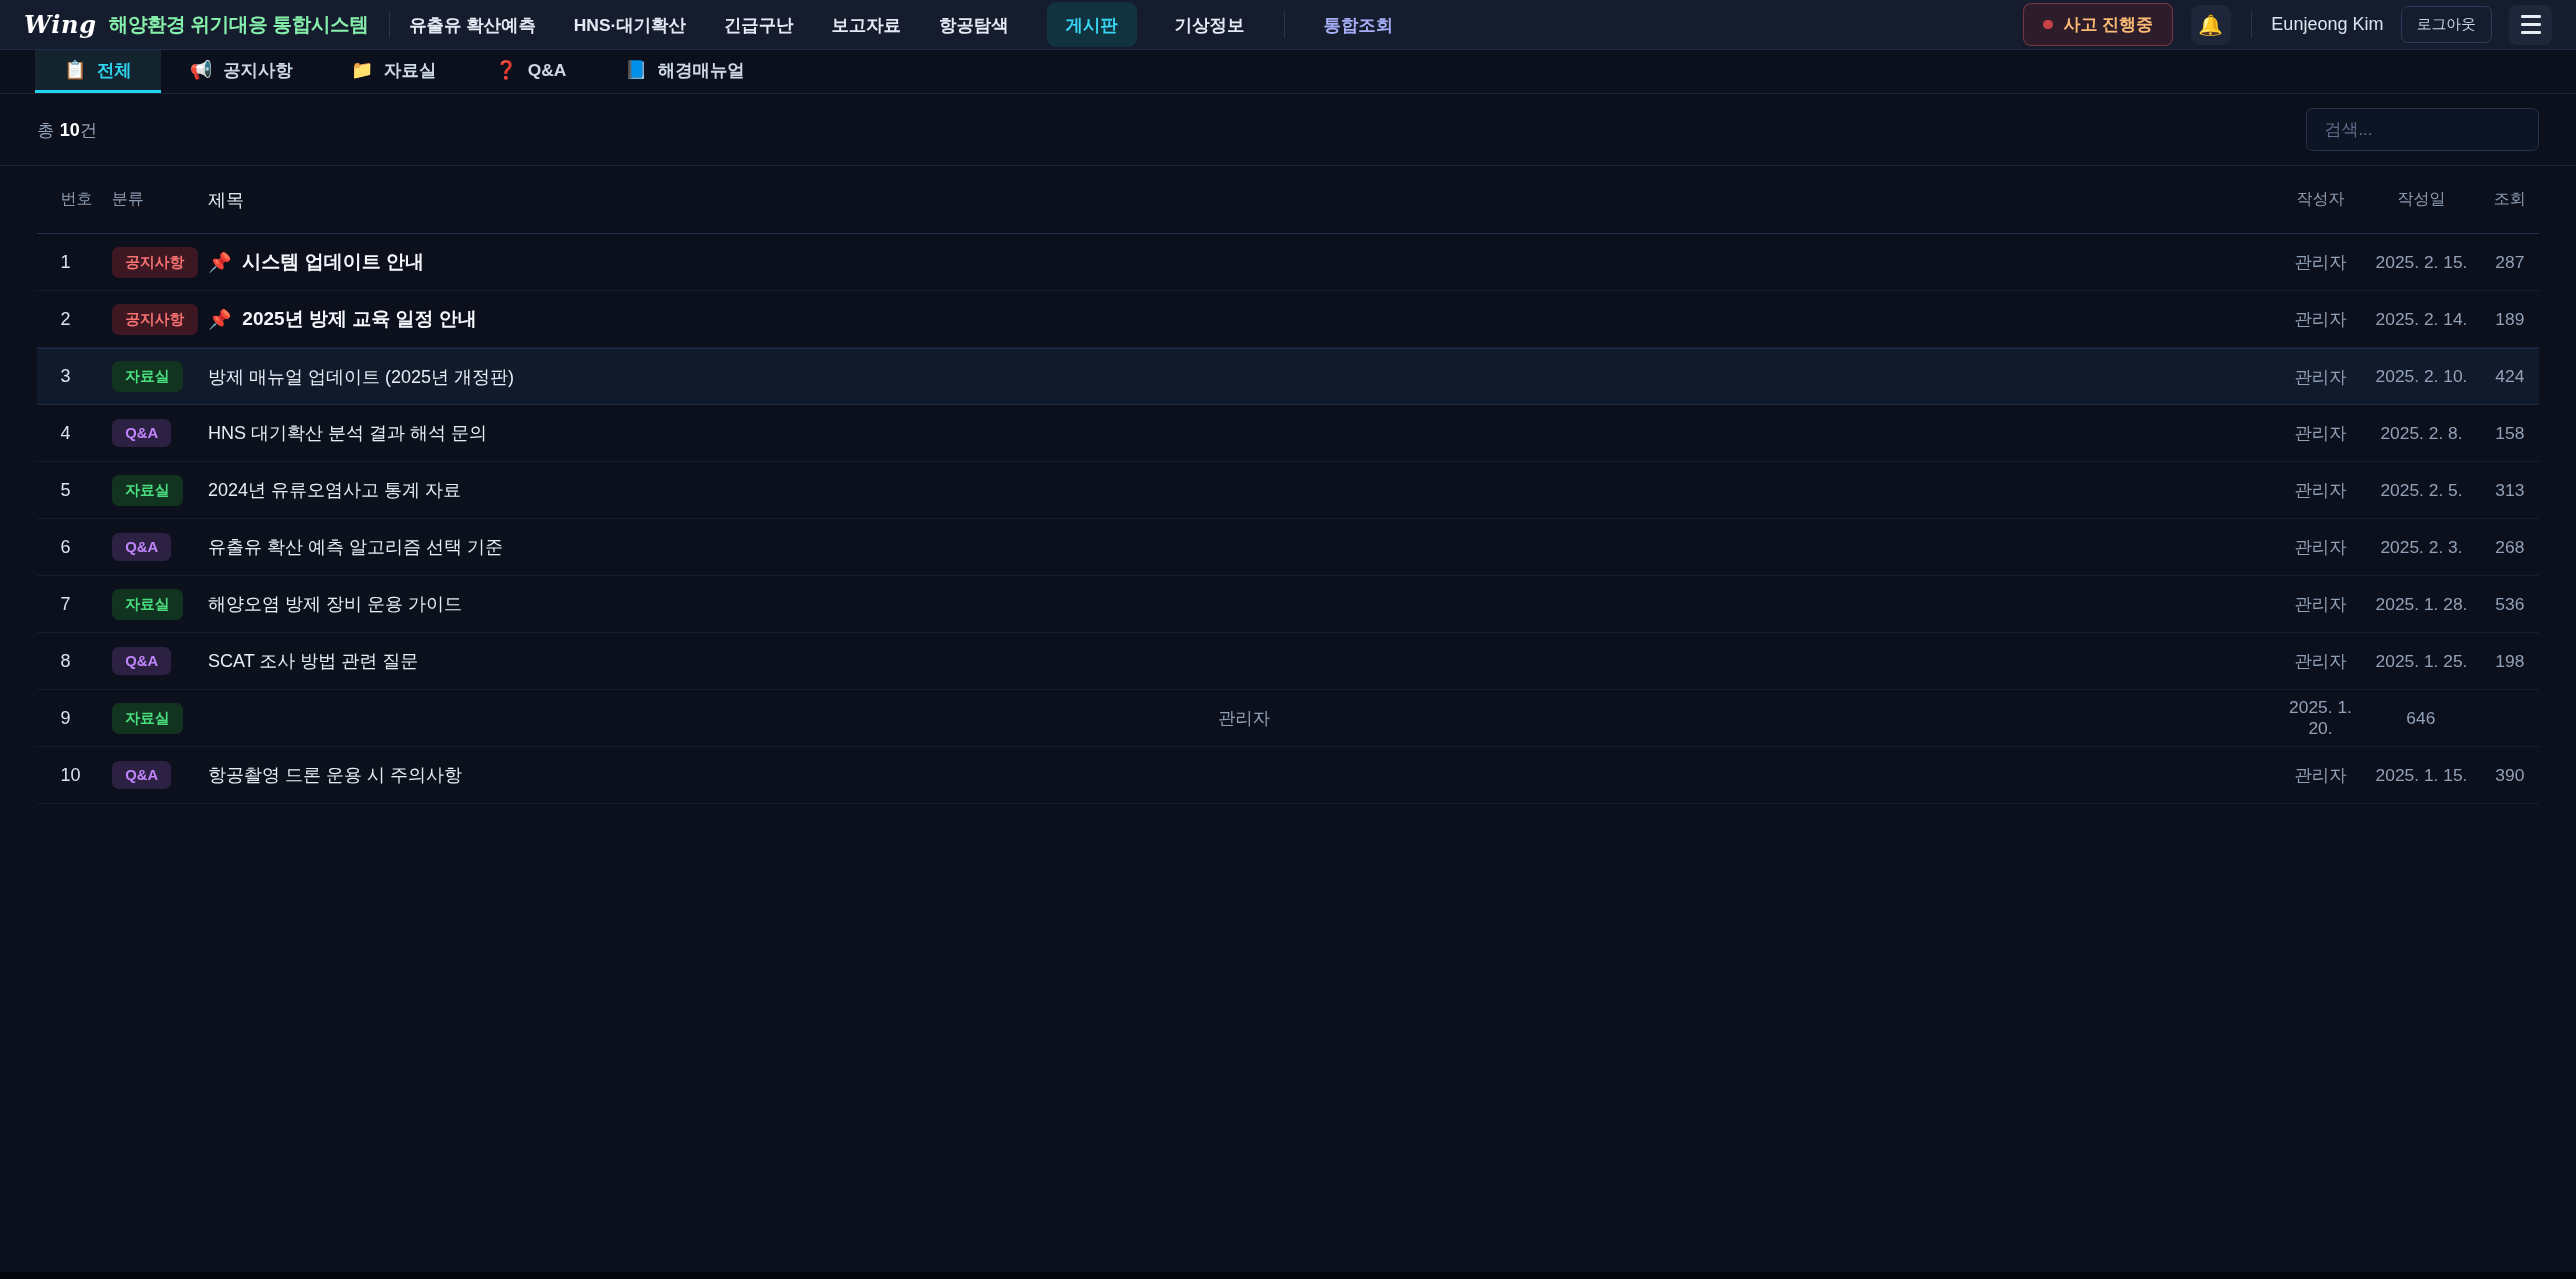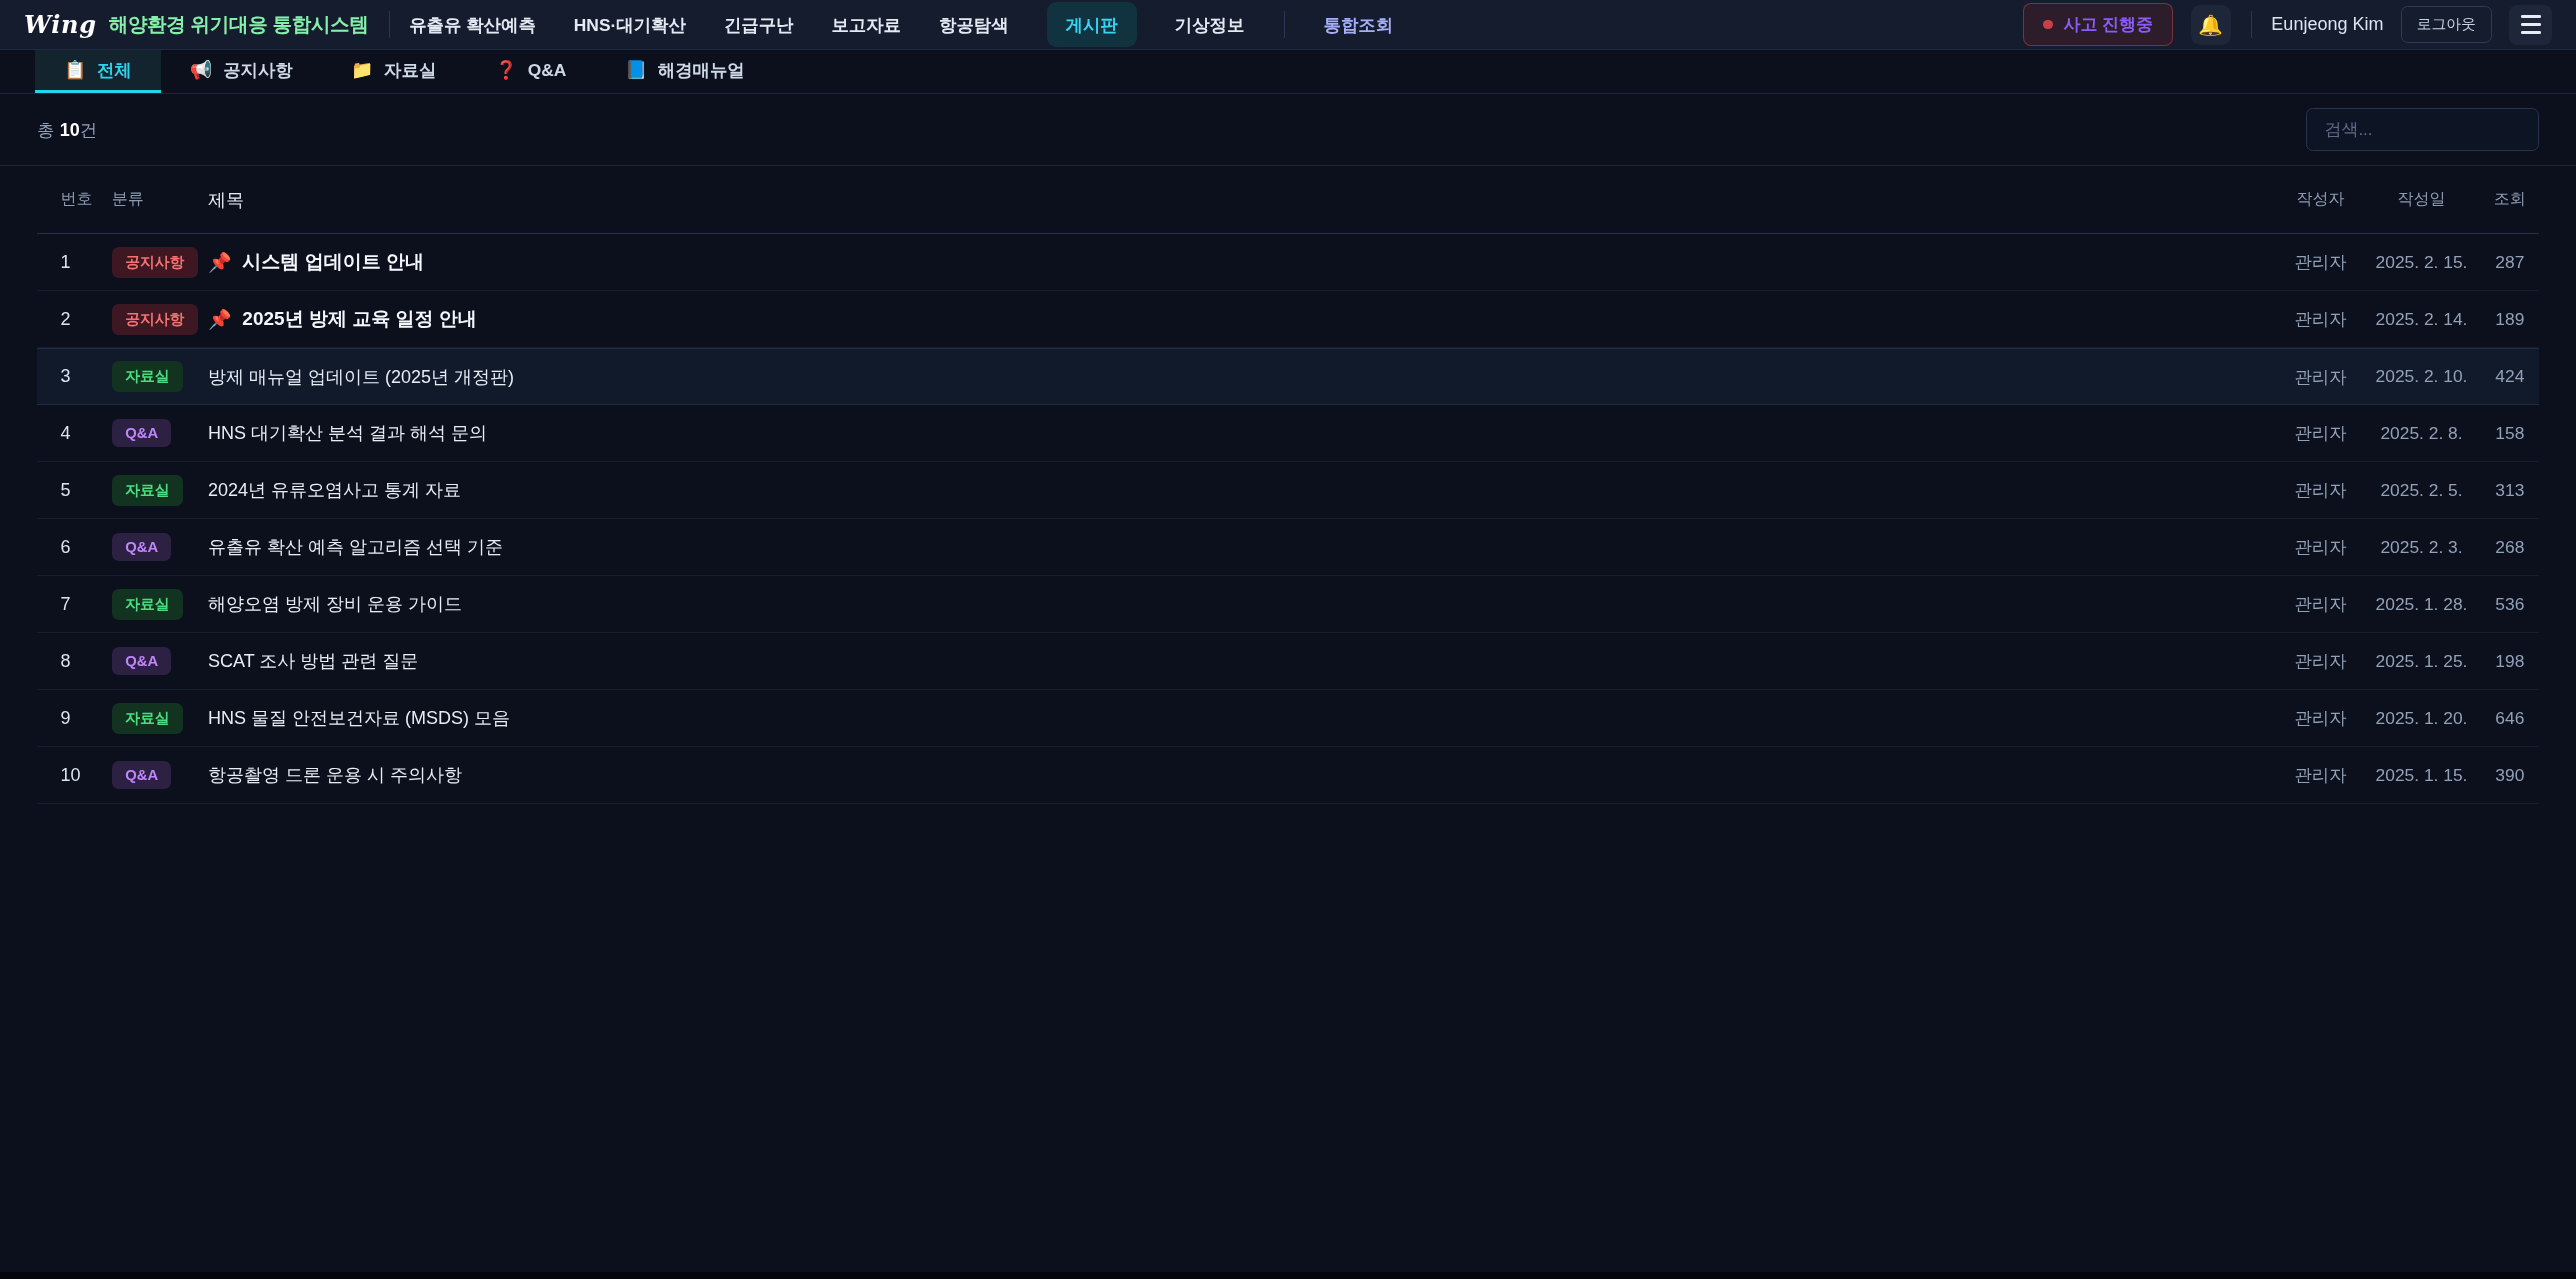--- a/index.html
+++ b/index.html
@@ -42,21 +42,21 @@
     background: #11333f; color: #38d4f2;
     padding: 10.7px 19px; border-radius: 9.4px;
   }
   .nav-item.linked { color: #a7aef8; }
   .header-right { margin-left: auto; display: flex; align-items: center; gap: 17.4px; }
   .incident-badge {
     display: flex; align-items: center; gap: 10.7px;
     padding: 8.7px 19px; border-radius: 8px;
     border: 1.3px solid rgba(230, 90, 90, 0.40);
     background: rgba(120, 30, 38, 0.25);
-    color: #8b5cf6; font-size: 17px; font-weight: 600; cursor: pointer;
+    color: #fdba74; font-size: 17px; font-weight: 600; cursor: pointer;
     font-family: inherit;
   }
   .incident-dot { width: 9.4px; height: 9.4px; border-radius: 50%; background: #c9404a; }
   .bell-btn {
     width: 40px; height: 40px; border-radius: 9.4px; background: #1e2739;
     display: flex; align-items: center; justify-content: center;
     font-size: 20px; border: none; cursor: pointer;
   }
   .user-name { font-size: 18px; color: #dbe4f0; }
   .logout-btn {
@@ -319,23 +319,20 @@
       <span>SCAT 조사 방법 관련 질문</span>
     </div>
     <div class="cell c-author">관리자</div>
     <div class="cell c-date">2025. 1. 25.</div>
     <div class="cell c-views">198</div>
   </div>
 
   <div class="trow">
     <div class="cell c-no">9</div>
     <div class="cell c-cat"><span class="badge badge-data">자료실</span></div>
-    <div class="cell c-title">
-      <span>HNS 물질 안전보건자료 (MSDS) 모음</span>
-    </div>
     <div class="cell c-author">관리자</div>
     <div class="cell c-date">2025. 1. 20.</div>
     <div class="cell c-views">646</div>
   </div>
 
   <div class="trow">
     <div class="cell c-no">10</div>
     <div class="cell c-cat"><span class="badge badge-qna">Q&amp;A</span></div>
     <div class="cell c-title">
       <span>항공촬영 드론 운용 시 주의사항</span>

